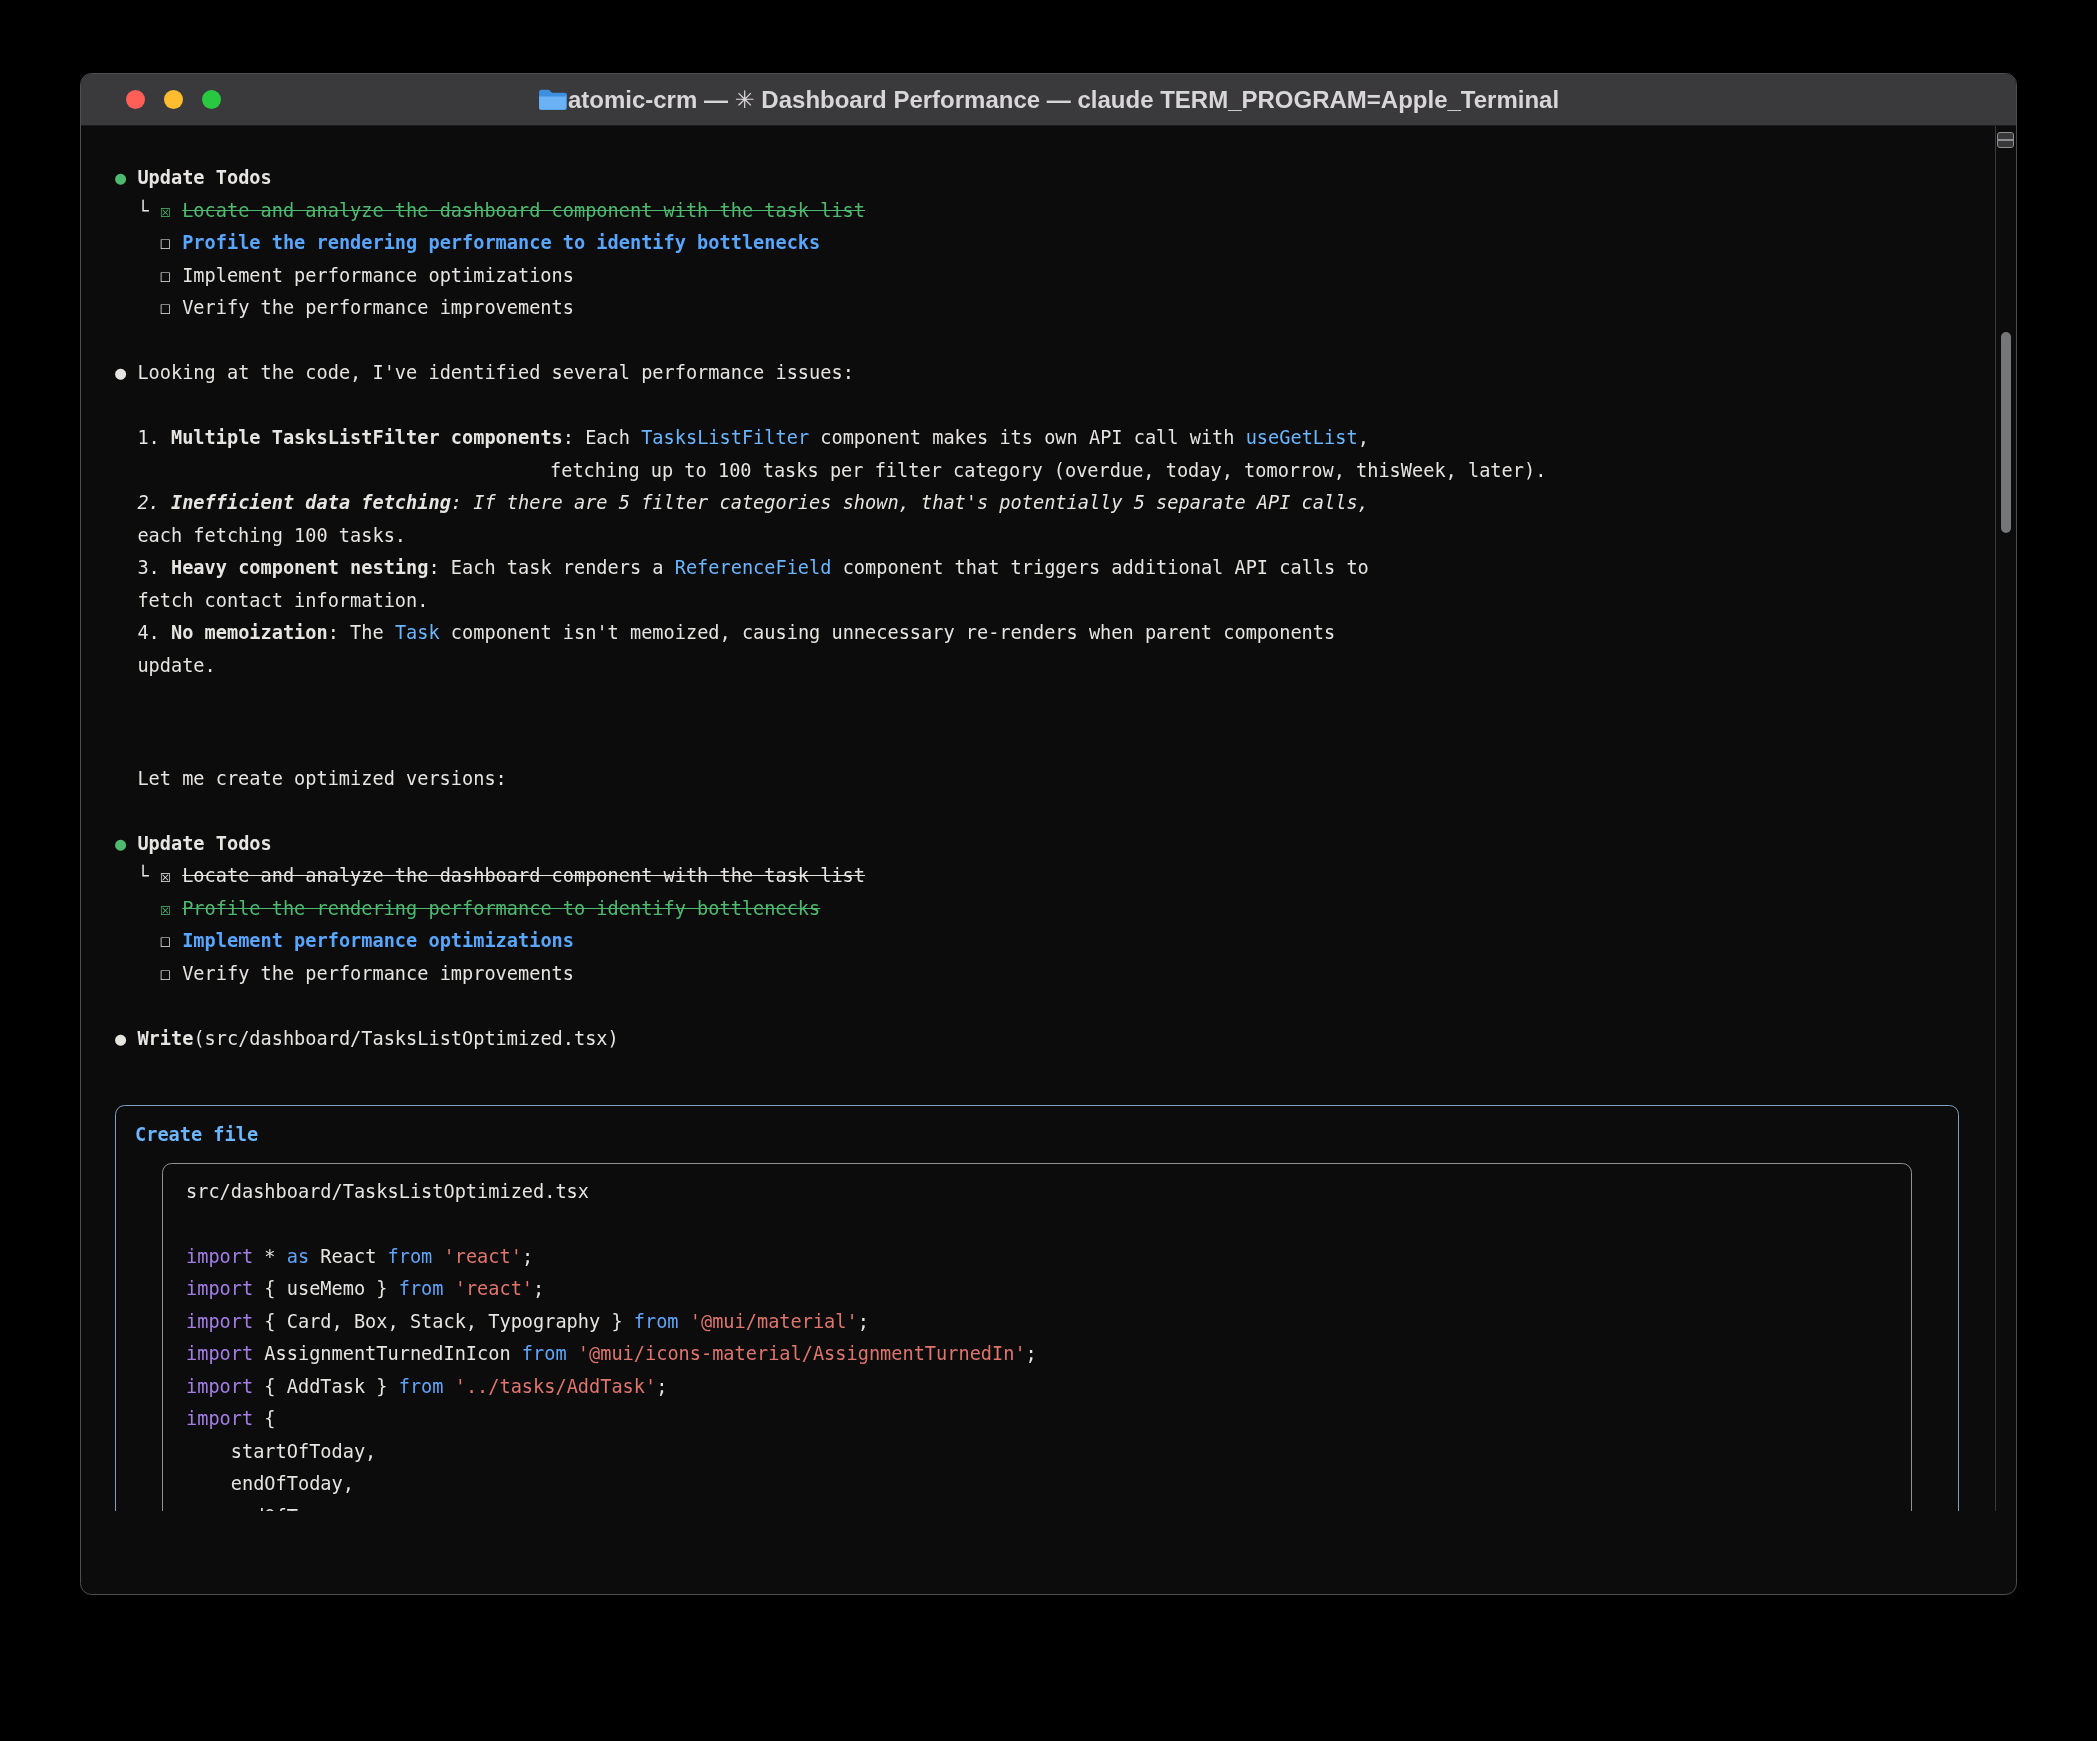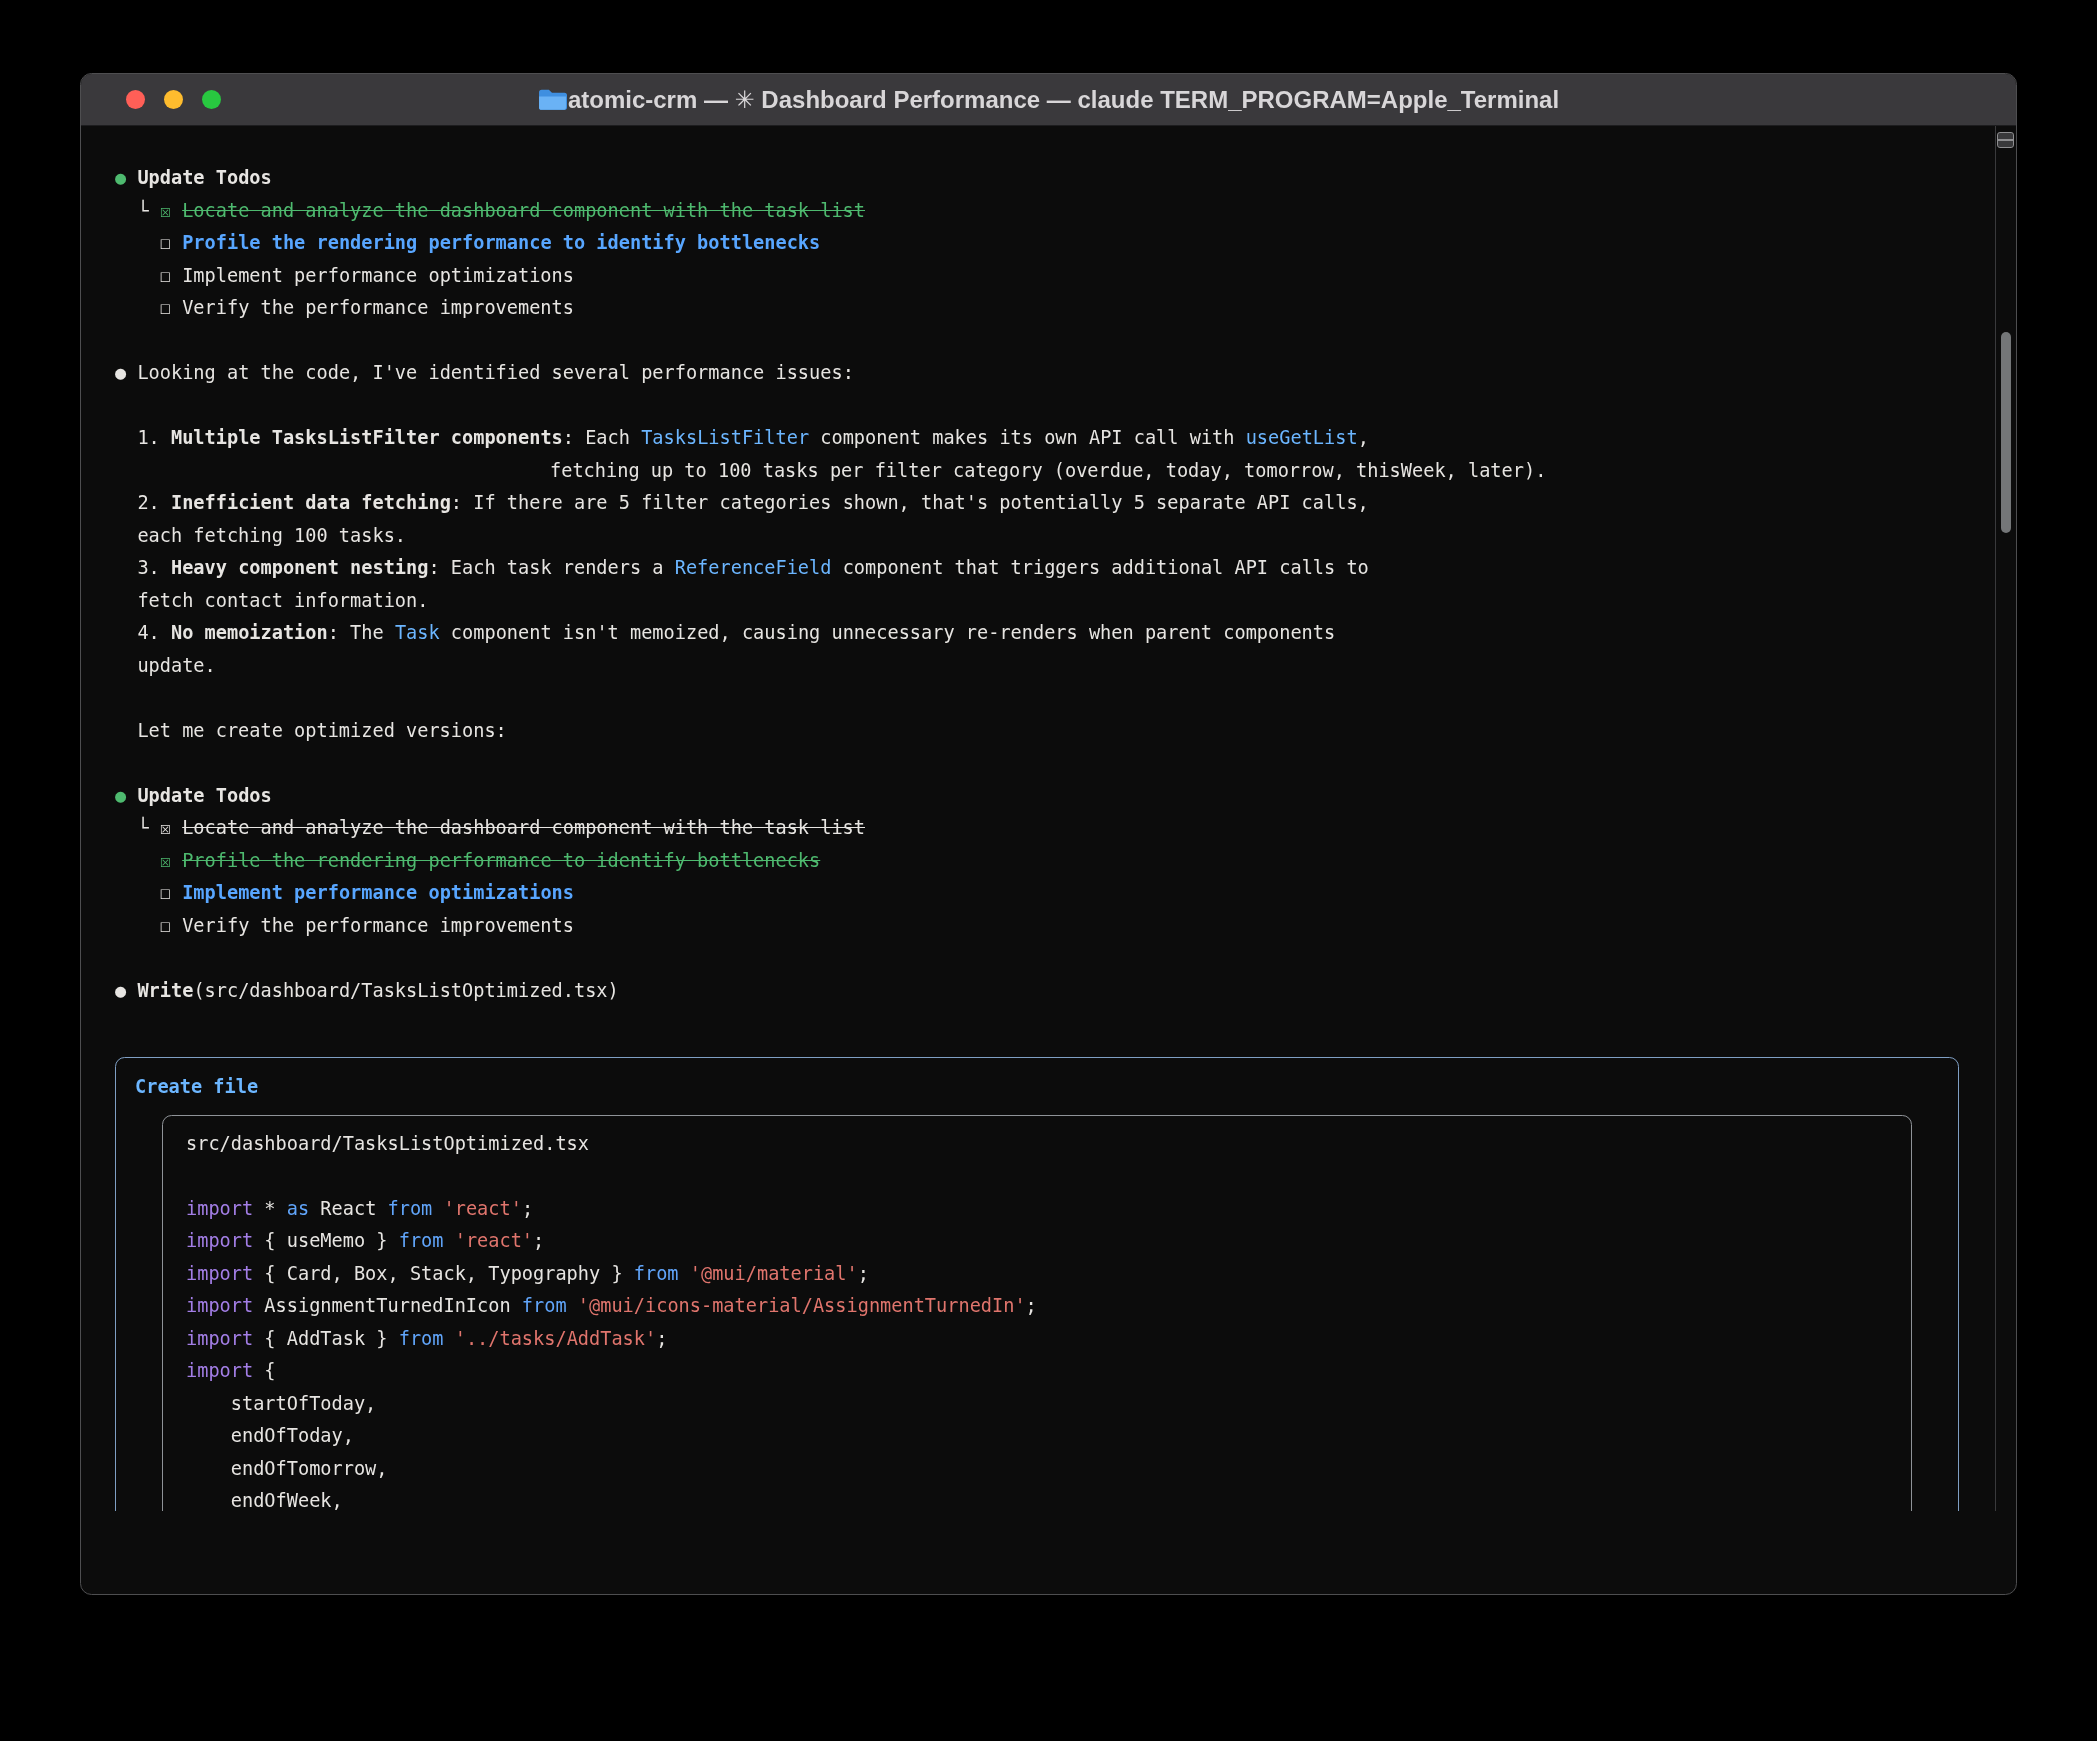--- a/index.html
+++ b/index.html
@@ -76,28 +76,28 @@
         <div class="tline"><span class="s-g">● </span><span class="s-b">Update Todos</span></div>
         <div class="tline" style="padding-left: 2ch;"><span class="s-w">└ </span><span class="s-g">☒ </span><span class="s-gs">Locate and analyze the dashboard component with the task list</span></div>
         <div class="tline" style="padding-left: 4ch;"><span class="s-w">☐ </span><span class="s-cb">Profile the rendering performance to identify bottlenecks</span></div>
         <div class="tline" style="padding-left: 4ch;"><span class="s-w">☐ Implement performance optimizations</span></div>
         <div class="tline" style="padding-left: 4ch;"><span class="s-w">☐ Verify the performance improvements</span></div>
         <div class="tline">&nbsp;</div>
         <div class="tline"><span class="s-w">● Looking at the code, I've identified several performance issues:</span></div>
         <div class="tline">&nbsp;</div>
         <div class="tline" style="padding-left: 2ch;"><span class="s-w">1. </span><span class="s-b">Multiple TasksListFilter components</span><span class="s-w">: Each </span><span class="s-c">TasksListFilter</span><span class="s-w"> component makes its own API call with </span><span class="s-c">useGetList</span><span class="s-w">,</span></div>
         <div class="tline" style="padding-left: 2ch; text-align: center;"><span class="s-w">fetching up to 100 tasks per filter category (overdue, today, tomorrow, thisWeek, later).</span></div>
-        <div class="tline" style="padding-left: 2ch;"><span class="s-w">2. </span><span class="s-b">Inefficient data fetching</span><span class="s-w">: If there are 5 filter categories shown, that's potentially 5 separate API calls,</span></div>
+        <div class="tline" style="padding-left: 2ch; font-style: italic;"><span class="s-w">2. </span><span class="s-b">Inefficient data fetching</span><span class="s-w">: If there are 5 filter categories shown, that's potentially 5 separate API calls,</span></div>
         <div class="tline" style="padding-left: 2ch;"><span class="s-w">each fetching 100 tasks.</span></div>
         <div class="tline" style="padding-left: 2ch;"><span class="s-w">3. </span><span class="s-b">Heavy component nesting</span><span class="s-w">: Each task renders a </span><span class="s-c">ReferenceField</span><span class="s-w"> component that triggers additional API calls to</span></div>
         <div class="tline" style="padding-left: 2ch;"><span class="s-w">fetch contact information.</span></div>
         <div class="tline" style="padding-left: 2ch;"><span class="s-w">4. </span><span class="s-b">No memoization</span><span class="s-w">: The </span><span class="s-c">Task</span><span class="s-w"> component isn't memoized, causing unnecessary re-renders when parent components</span></div>
         <div class="tline" style="padding-left: 2ch;"><span class="s-w">update.</span></div>
         <div class="tline">&nbsp;</div>
-        <div class="tline" style="padding-left: 2ch;"><span class="s-w">Let me create optimized versions:</span></div>
+        <div class="tline" style="padding-left: 2ch; margin-top: 48px;"><span class="s-w">Let me create optimized versions:</span></div>
         <div class="tline">&nbsp;</div>
         <div class="tline"><span class="s-g">● </span><span class="s-b">Update Todos</span></div>
         <div class="tline" style="padding-left: 2ch;"><span class="s-w">└ </span><span class="s-w">☒ </span><span class="s-ws">Locate and analyze the dashboard component with the task list</span></div>
         <div class="tline" style="padding-left: 4ch;"><span class="s-g">☒ </span><span class="s-gs">Profile the rendering performance to identify bottlenecks</span></div>
         <div class="tline" style="padding-left: 4ch;"><span class="s-w">☐ </span><span class="s-cb">Implement performance optimizations</span></div>
         <div class="tline" style="padding-left: 4ch;"><span class="s-w">☐ Verify the performance improvements</span></div>
         <div class="tline">&nbsp;</div>
         <div class="tline"><span class="s-w">● </span><span class="s-b">Write</span><span class="s-w">(src/dashboard/TasksListOptimized.tsx)</span></div>
       </div>
 

